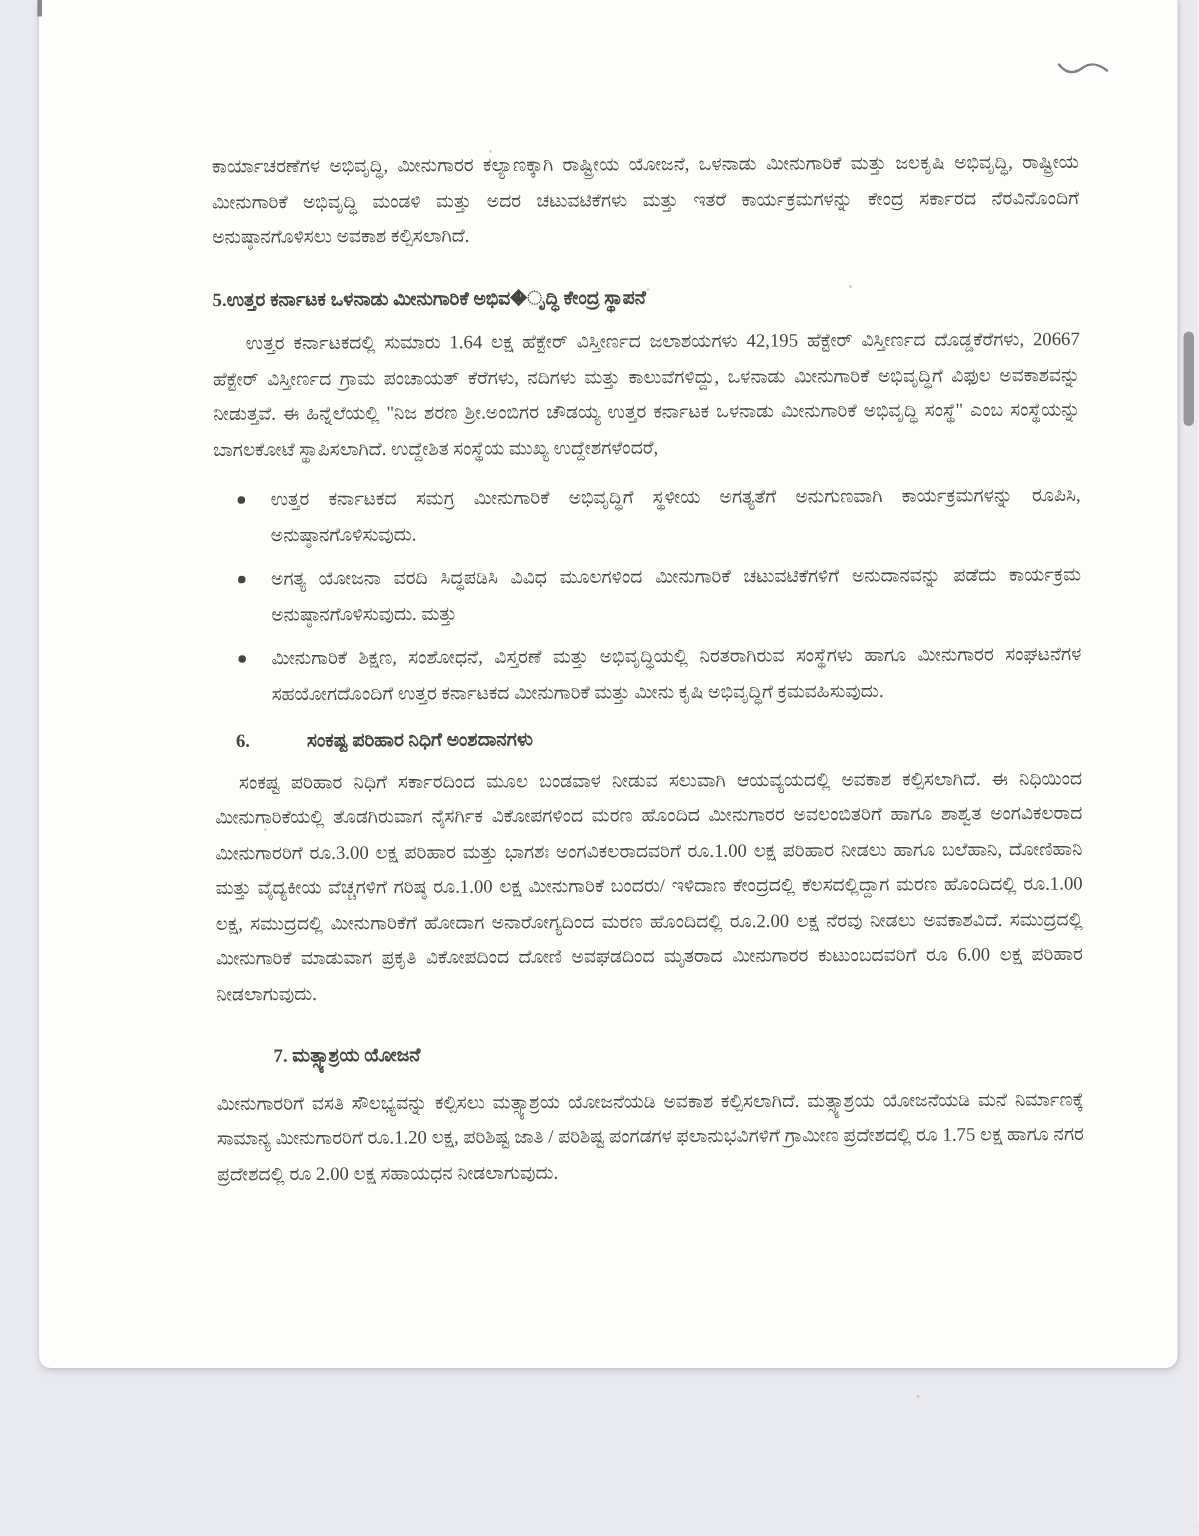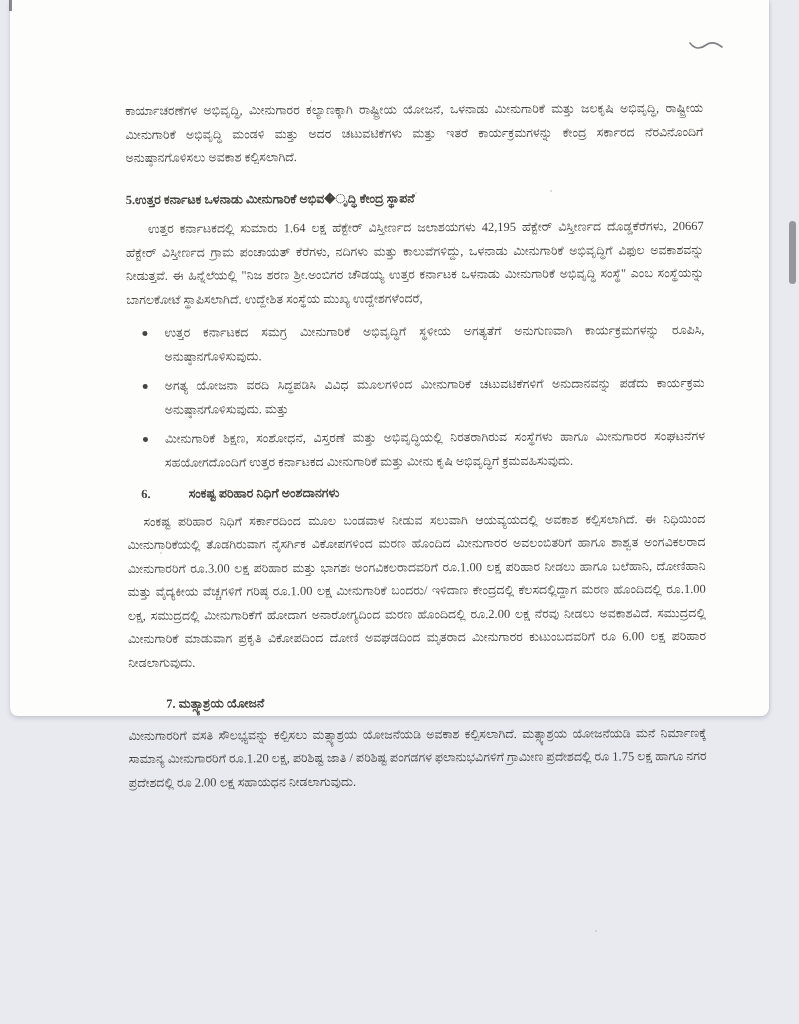--- a/index.html
+++ b/index.html
@@ -2,21 +2,21 @@
 <html style="--viewer-bg: #e9e9f0; --paper: #fdfdfb; --ink: #46443f; --scrollbar-thumb: #97969c; --pen: #6a6a70;"><head>
 <meta charset="utf-8">
 <style>
   html,body{margin:0;padding:0;}
   body{
     width:799px;height:1024px;overflow:hidden;position:relative;
     background:var(--viewer-bg,#e9e9f0);
     font-family:"Liberation Serif","DejaVu Serif",serif;
   }
   .paper{
-    position:absolute;left:10px;top:0;width:759px;height:716px;
+    position:absolute;left:26px;top:0;width:759px;height:912px;
     background:var(--paper,#fdfdfb);
     border-radius:0 0 8px 8px;
     box-shadow:0 2px 5px rgba(40,40,60,.18), 1px 0 2px rgba(40,40,60,.08);
   }
   .paper-edge{
     position:absolute;left:-1px;top:0;width:3px;height:11px;
     background:#3f3f46;opacity:.6;
   }
   .content{
     position:absolute;left:117px;right:64px;top:100px;

